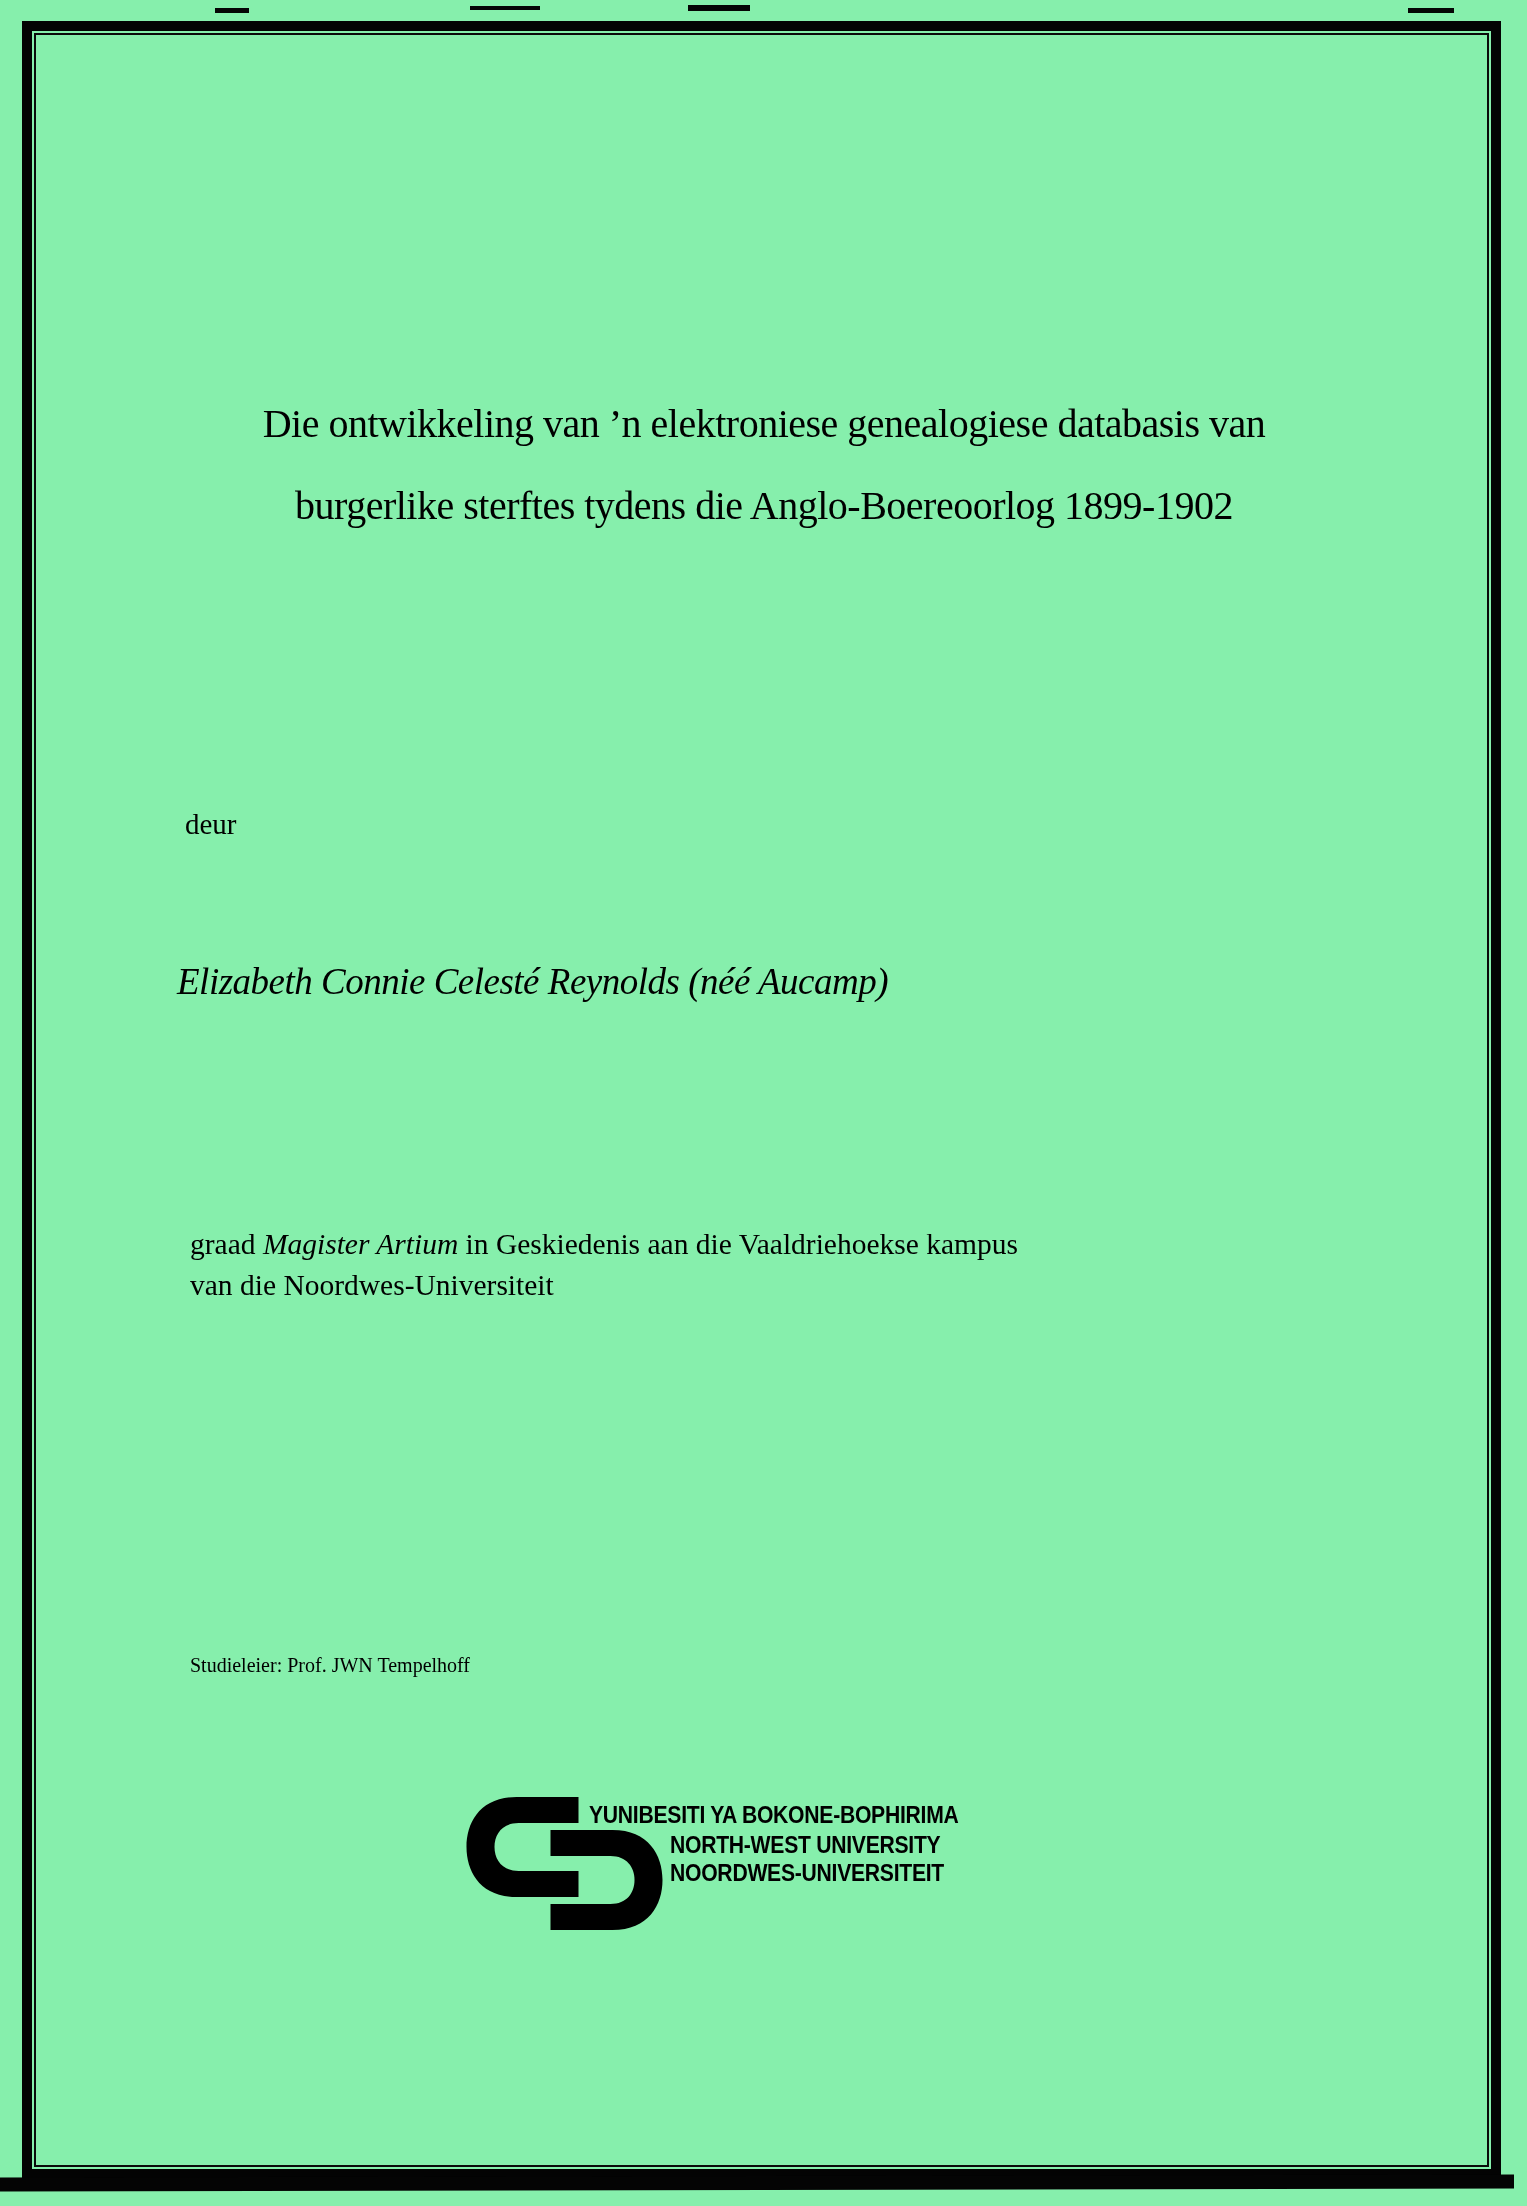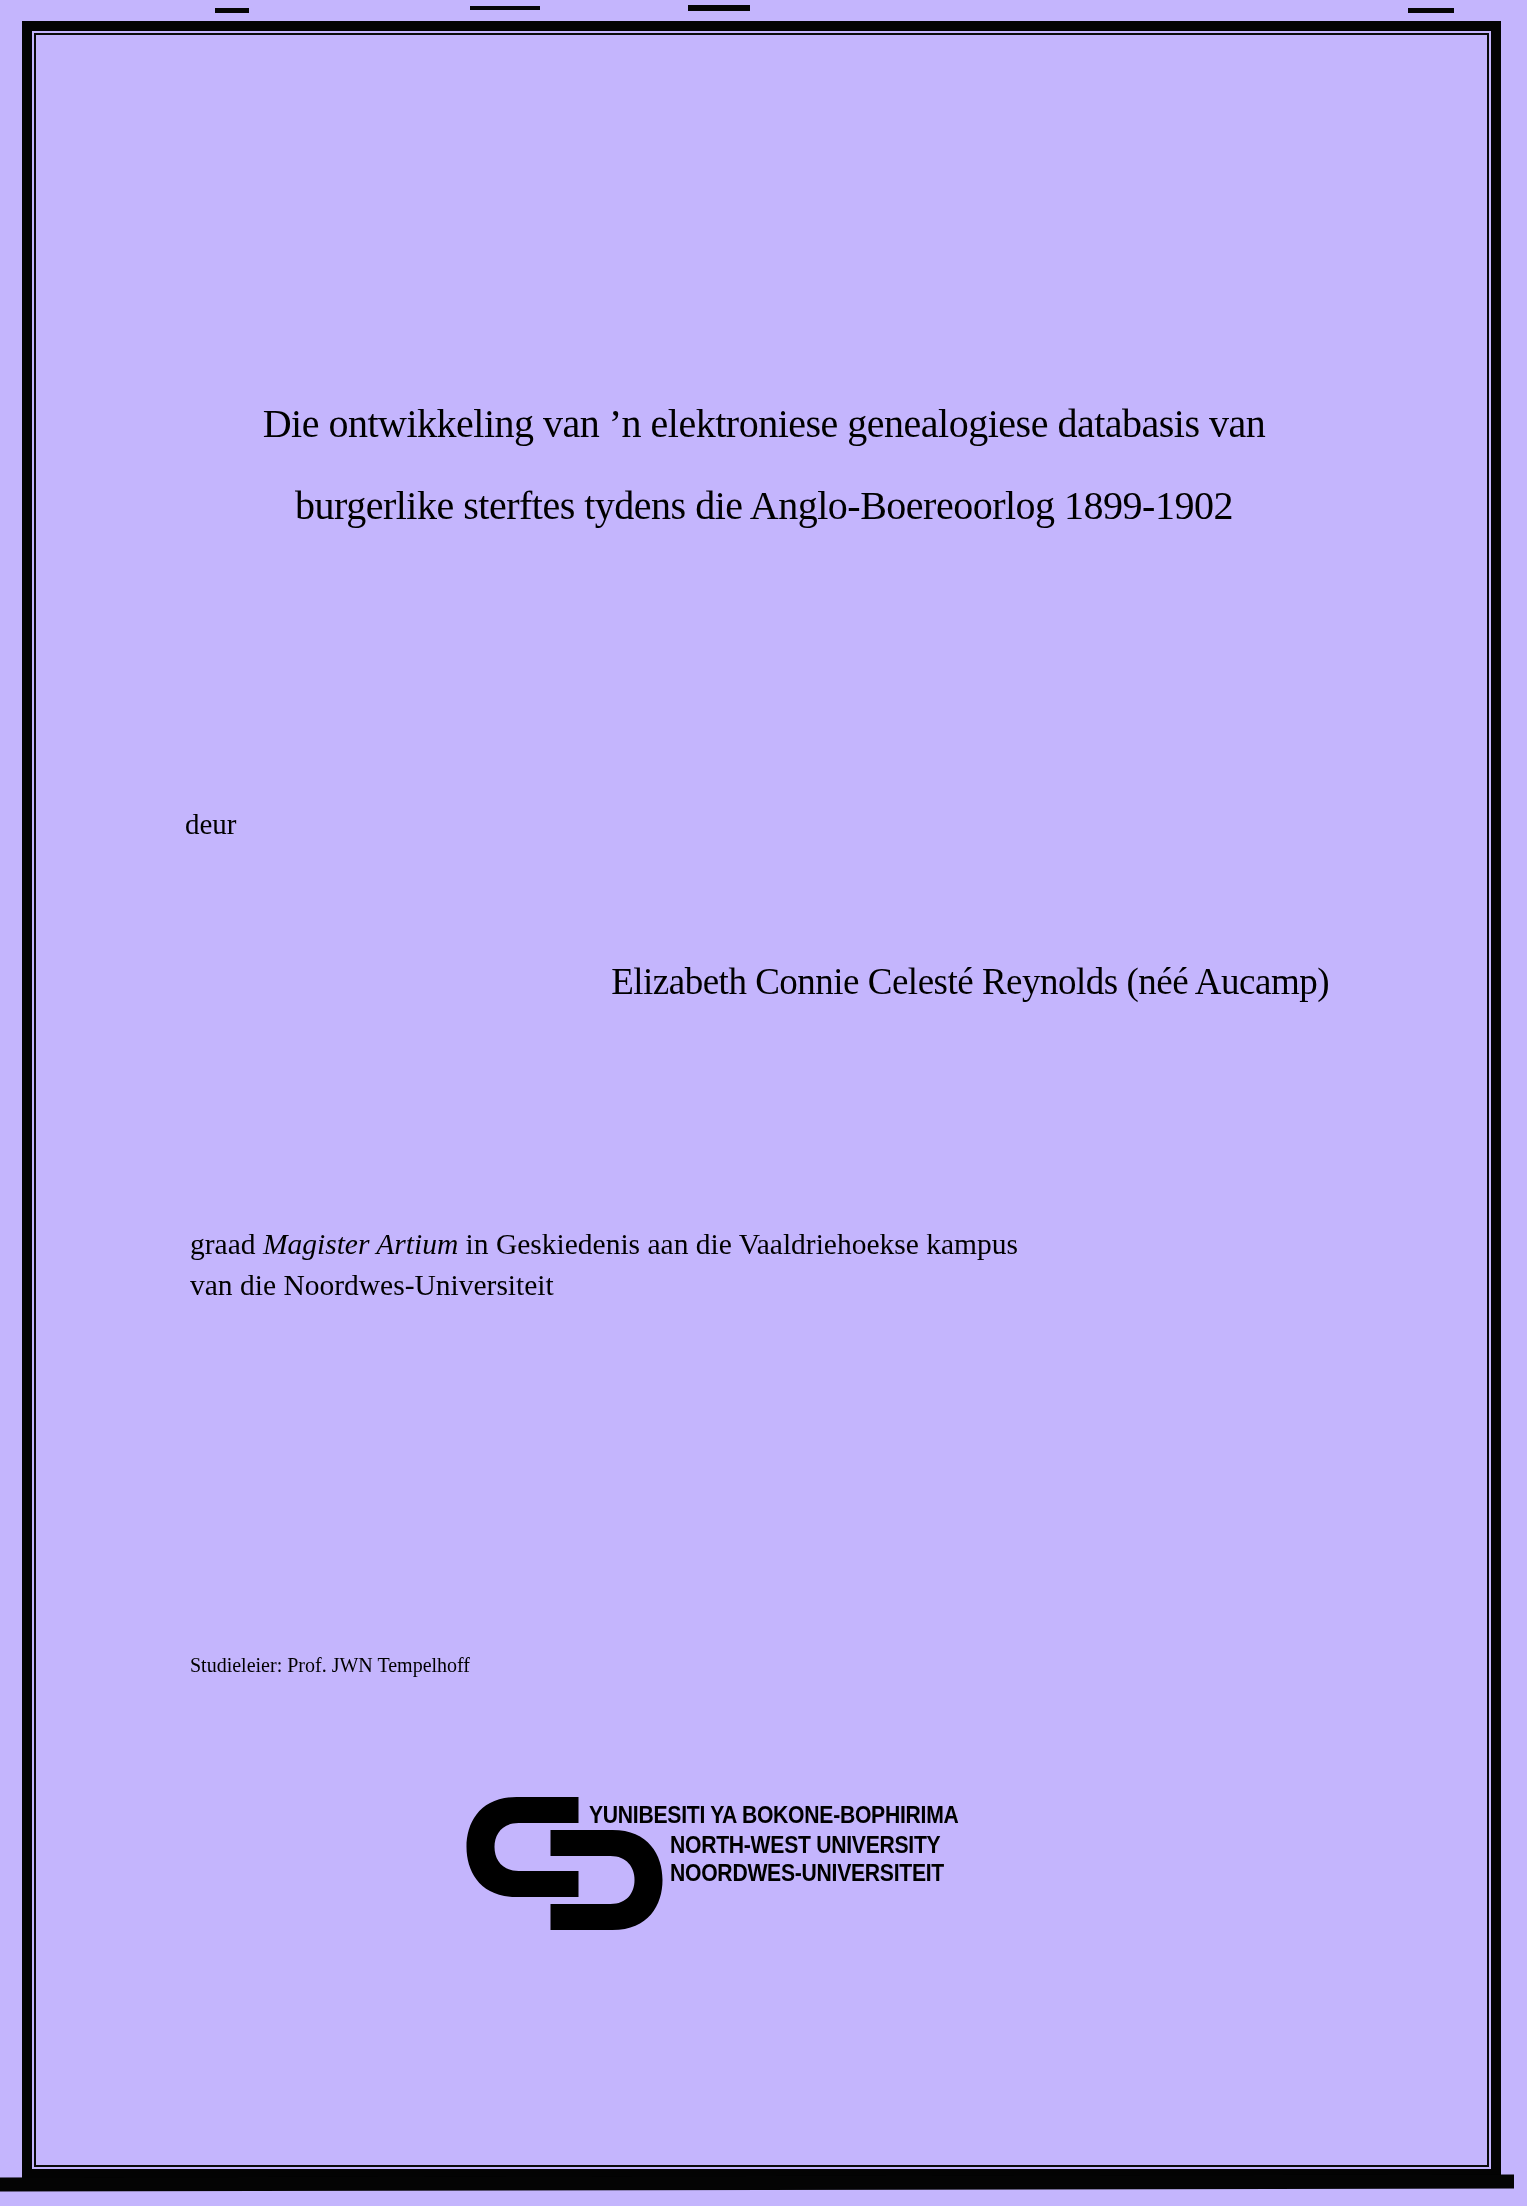--- a/index.html
+++ b/index.html
@@ -4,21 +4,21 @@
 <style>
   html, body {
     margin: 0;
     padding: 0;
     background: #ffffff;
   }
   #page {
     position: relative;
     width: 1527px;
     height: 2206px;
-    background: #c4b5fd;
+    background: #86efac;
     overflow: hidden;
     font-family: "Liberation Serif", "DejaVu Serif", serif;
     color: #000;
   }
   
   .outer-frame {
     position: absolute;
     left: 22px; top: 21px;
     width: 1479px; height: 2158px;
     border: 10px solid #030303;
@@ -47,25 +47,26 @@
     white-space: nowrap;
   }
   .byline {
     position: absolute;
     left: 185px; width: 1158px;
     top: 808px;
     font-size: 29px;
   }
   .author {
     position: absolute;
-    left: 171px; width: 1158px;
+    left: 177px; width: 1158px;
     top: 960px;
-    text-align: right;
+    text-align: left;
     font-size: 37px;
     letter-spacing: -0.5px;
+    font-style: italic;
   }
   .statement {
     position: absolute;
     left: 190px; width: 1158px;
     top: 1224px;
     font-size: 29.5px;
     line-height: 41px;
   }
   .statement .just {
     text-align: justify;

